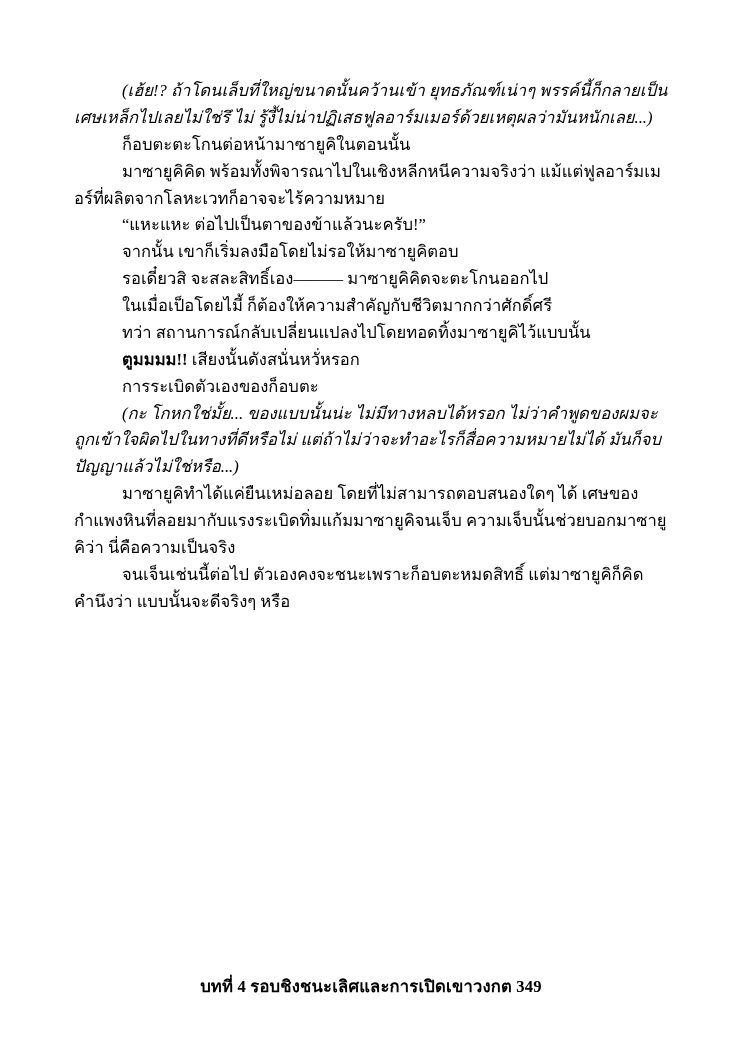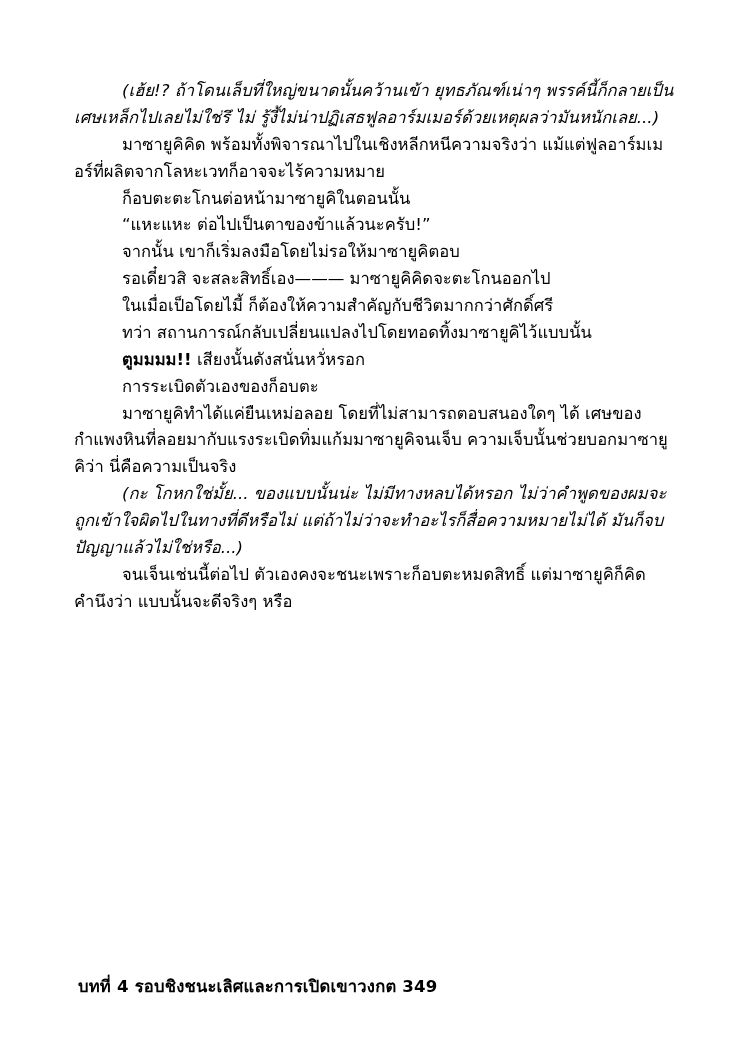--- a/index.html
+++ b/index.html
@@ -13,63 +13,64 @@
     font-family: "DejaVu Sans", "Liberation Sans", sans-serif;
     color: #000000;
     overflow: hidden;
   }
   .page {
     position: relative;
     width: 738px;
     height: 1051px;
     box-sizing: border-box;
     padding: 78px 62px 56px 74px;
+    font-family: Liberation Serif, serif;
   }
   .body-text {
     font-size: 16.6px;
     line-height: 1.62;
     text-align: left;
   }
   .para {
     margin: 0;
     text-indent: 48px;
   }
   .italic {
     font-style: italic;
   }
   .footer {
     position: absolute;
-    left: 78px;
+    left: 66px;
     right: 62px;
     bottom: 52px;
-    text-align: left;
+    text-align: center;
     font-size: 16.6px;
     font-weight: bold;
     letter-spacing: 0.2px;
   }
   .inline-bold {
     font-weight: bold;
   }
 </style>
 </head>
 <body>
 
 <div class="page">
   <div class="body-text">
 
     <p class="para italic">(เฮ้ย!?  ถ้าโดนเล็บที่ใหญ่ขนาดนั้นคว้านเข้า  ยุทธภัณฑ์เน่าๆ พรรค์นี้ก็กลายเป็นเศษเหล็กไปเลยไม่ใช่รึ ไม่ รู้งี้ไม่น่าปฏิเสธฟูลอาร์มเมอร์ด้วยเหตุผลว่ามันหนักเลย...)</p>
+    <p class="para">ก็อบตะตะโกนต่อหน้ามาซายูคิในตอนนั้น</p>
     <p class="para">มาซายูคิคิด พร้อมทั้งพิจารณาไปในเชิงหลีกหนีความจริงว่า แม้แต่ฟูลอาร์มเมอร์ที่ผลิตจากโลหะเวทก็อาจจะไร้ความหมาย</p>
-    <p class="para">ก็อบตะตะโกนต่อหน้ามาซายูคิในตอนนั้น</p>
     <p class="para">“แหะแหะ ต่อไปเป็นตาของข้าแล้วนะครับ!”</p>
     <p class="para">จากนั้น เขาก็เริ่มลงมือโดยไม่รอให้มาซายูคิตอบ</p>
     <p class="para">รอเดี๋ยวสิ จะสละสิทธิ์เอง——— มาซายูคิคิดจะตะโกนออกไป</p>
     <p class="para">ในเมื่อเป็อโดยไมี้  ก็ต้องให้ความสำคัญกับชีวิตมากกว่าศักดิ์ศรี</p>
     <p class="para">ทว่า  สถานการณ์กลับเปลี่ยนแปลงไปโดยทอดทิ้งมาซายูคิไว้แบบนั้น</p>
     <p class="para"><span class="inline-bold">ตูมมมม!!</span><span> เสียงนั้นดังสนั่นหวั่หรอก</span></p>
     <p class="para">การระเบิดตัวเองของก็อบตะ</p>
+    <p class="para italic">(กะ โกหกใช่มั้ย... ของแบบนั้นน่ะ ไม่มีทางหลบได้หรอก ไม่ว่าคำพูดของผมจะถูกเข้าใจผิดไปในทางที่ดีหรือไม่ แต่ถ้าไม่ว่าจะทำอะไรก็สื่อความหมายไม่ได้ มันก็จบปัญญาแล้วไม่ใช่หรือ...)</p>
     <p class="para">มาซายูคิทำได้แค่ยืนเหม่อลอย โดยที่ไม่สามารถตอบสนองใดๆ ได้ เศษของกำแพงหินที่ลอยมากับแรงระเบิดทิ่มแก้มมาซายูคิจนเจ็บ ความเจ็บนั้นช่วยบอกมาซายูคิว่า นี่คือความเป็นจริง</p>
-    <p class="para italic">(กะ โกหกใช่มั้ย... ของแบบนั้นน่ะ ไม่มีทางหลบได้หรอก ไม่ว่าคำพูดของผมจะถูกเข้าใจผิดไปในทางที่ดีหรือไม่ แต่ถ้าไม่ว่าจะทำอะไรก็สื่อความหมายไม่ได้ มันก็จบปัญญาแล้วไม่ใช่หรือ...)</p>
     <p class="para">จนเจ็นเช่นนี้ต่อไป  ตัวเองคงจะชนะเพราะก็อบตะหมดสิทธิ์ แต่มาซายูคิก็คิดคำนึงว่า แบบนั้นจะดีจริงๆ หรือ</p>
 
   </div>
 
   <div class="footer">บทที่ 4 รอบชิงชนะเลิศและการเปิดเขาวงกต 349</div>
 </div>
 
 </body></html>

